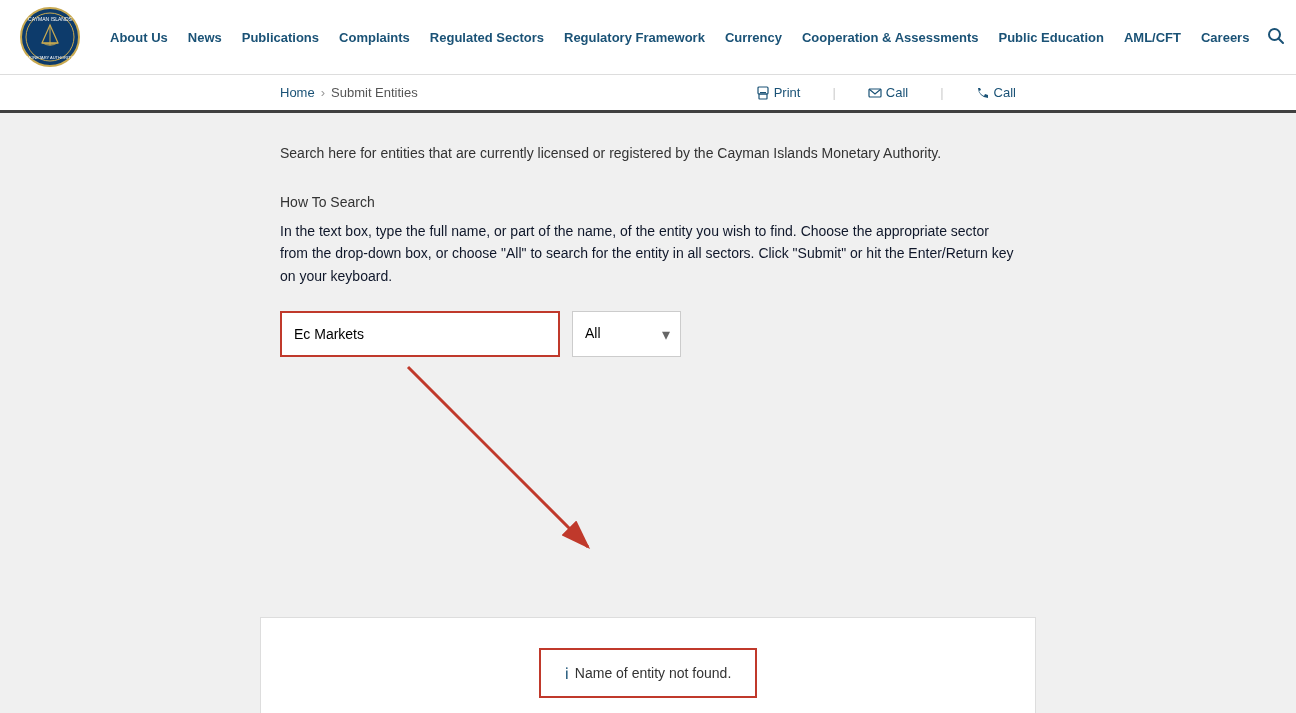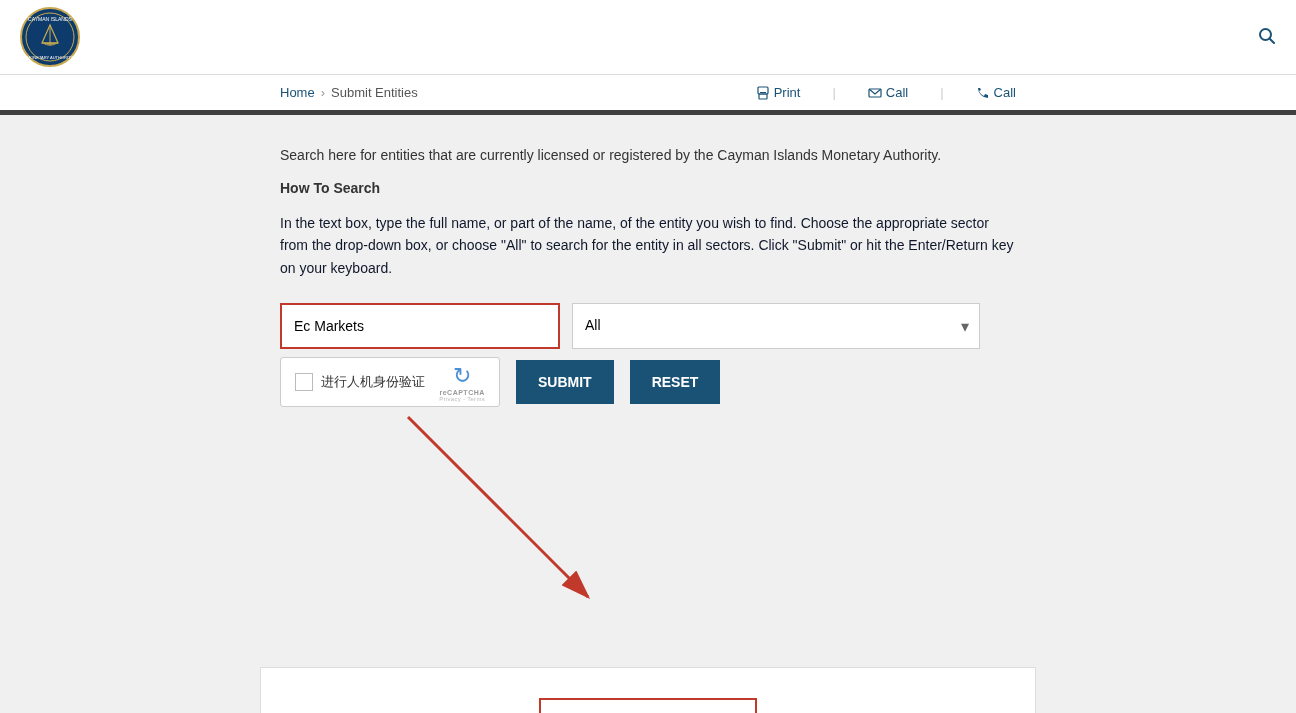--- a/index.html
+++ b/index.html
@@ -52,21 +52,21 @@
       gap: 4px;
     }
 
     
     .breadcrumb-bar {
       background: #fff;
       padding: 10px 280px;
       display: flex;
       align-items: center;
       justify-content: space-between;
-      border-bottom: 5px solid #404040;
+      border-bottom: 3px solid #404040;
     }
     .breadcrumb {
       display: flex;
       align-items: center;
       gap: 6px;
       font-size: 13px;
       color: #555;
     }
     .breadcrumb a { color: #1a5276; text-decoration: none; }
     .breadcrumb-sep { color: #999; }
@@ -87,40 +87,40 @@
 
     
     .main-content {
       padding: 30px 280px 40px;
       background: #f0f0f0;
       min-height: 500px;
     }
     .intro-text {
       font-size: 14px;
       color: #333;
-      margin-bottom: 14px;
+      margin-bottom: 30px;
       line-height: 1.5;
     }
     .how-to-search {
-      font-weight: bold;
-      font-size: 14px;
-      margin-bottom: 16px;
+      font-weight: normal;
+      font-size: 14px;
+      margin-bottom: 10px;
     }
     .instructions {
       font-size: 14px;
       color: #0f172a;
       line-height: 1.6;
       margin-bottom: 24px;
     }
 
     
     .search-form {
       display: flex;
-      flex-direction: column;
-      gap: 8px;
+      flex-direction: row;
+      gap: 14px;
       max-width: 700px;
     }
     .search-row {
       display: flex;
       gap: 12px;
       align-items: stretch;
     }
     .search-input-wrap {
       border: 2px solid #c0392b;
       background: #fff;
@@ -275,20 +275,33 @@
       <circle cx="30" cy="30" r="24" fill="none" stroke="#c8a951" stroke-width="1"></circle>
       <text x="30" y="14" text-anchor="middle" fill="#fff" font-size="5" font-family="Arial">CAYMAN ISLANDS</text>
       <text x="30" y="52" text-anchor="middle" fill="#fff" font-size="4" font-family="Arial">MONETARY AUTHORITY</text>
 
       <polygon points="30,18 22,36 38,36" fill="none" stroke="#c8a951" stroke-width="1.2"></polygon>
       <line x1="30" y1="18" x2="30" y2="38" stroke="#c8a951" stroke-width="1"></line>
       <line x1="22" y1="36" x2="38" y2="36" stroke="#c8a951" stroke-width="1.2"></line>
       <path d="M22,36 Q30,42 38,36" fill="#c8a951" opacity="0.7"></path>
     </svg>
   </div>
+  <nav>
+    <a class="nav-item">About Us</a>
+    <a class="nav-item">News</a>
+    <a class="nav-item">Publications</a>
+    <a class="nav-item">Complaints</a>
+    <a class="nav-item">Regulated Sectors</a>
+    <a class="nav-item">Regulatory Framework</a>
+    <a class="nav-item">Currency</a>
+    <a class="nav-item">Cooperation &amp; Assessments</a>
+    <a class="nav-item">Public Education</a>
+    <a class="nav-item">AML/CFT</a>
+    <a class="nav-item">Careers</a>
+  </nav>
   <div class="header-right">
     <span class="nav-search">
       <svg width="18" height="18" viewBox="0 0 18 18" fill="none">
         <circle cx="7.5" cy="7.5" r="5.5" stroke="#1a5276" stroke-width="2"></circle>
         <line x1="11.5" y1="11.5" x2="16" y2="16" stroke="#1a5276" stroke-width="2" stroke-linecap="round"></line>
       </svg>
     </span>
 
   </div>
 </div>
@@ -341,33 +354,20 @@
           <option>All</option>
           <option>Banking</option>
           <option>Insurance</option>
           <option>Investments</option>
           <option>Fiduciary</option>
           <option>Securities</option>
         </select>
         <span class="select-arrow">▾</span>
       </div>
     </div>
-    <div class="captcha-row">
-      <div class="captcha-box">
-        <div class="captcha-checkbox"></div>
-        <span class="captcha-label">进行人机身份验证</span>
-        <div class="captcha-badge">
-          <span class="captcha-icon">↻</span>
-          <span class="captcha-text">reCAPTCHA</span>
-          <span style="font-size:6px;color:#bbb;letter-spacing:0.3px;">Privacy - Terms</span>
-        </div>
-      </div>
-      <button class="btn-submit">SUBMIT</button>
-      <button class="btn-reset">RESET</button>
-    </div>
   </div>
 
   <div class="annotation-area">
     <svg class="arrow-overlay" viewBox="0 0 700 220" preserveAspectRatio="xMidYMid meet">
 
       <defs>
         <marker id="arrowhead" markerWidth="10" markerHeight="7" refX="9" refY="3.5" orient="auto">
           <polygon points="0 0, 10 3.5, 0 7" fill="#c0392b"></polygon>
         </marker>
       </defs>

